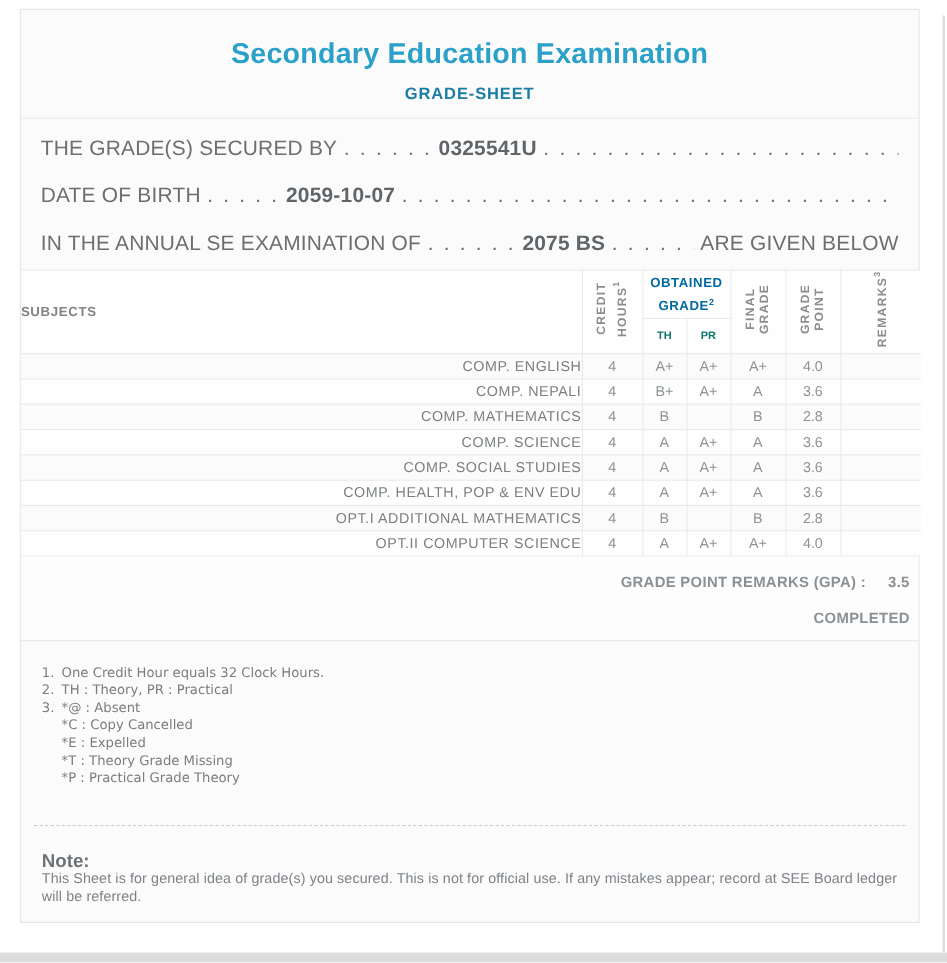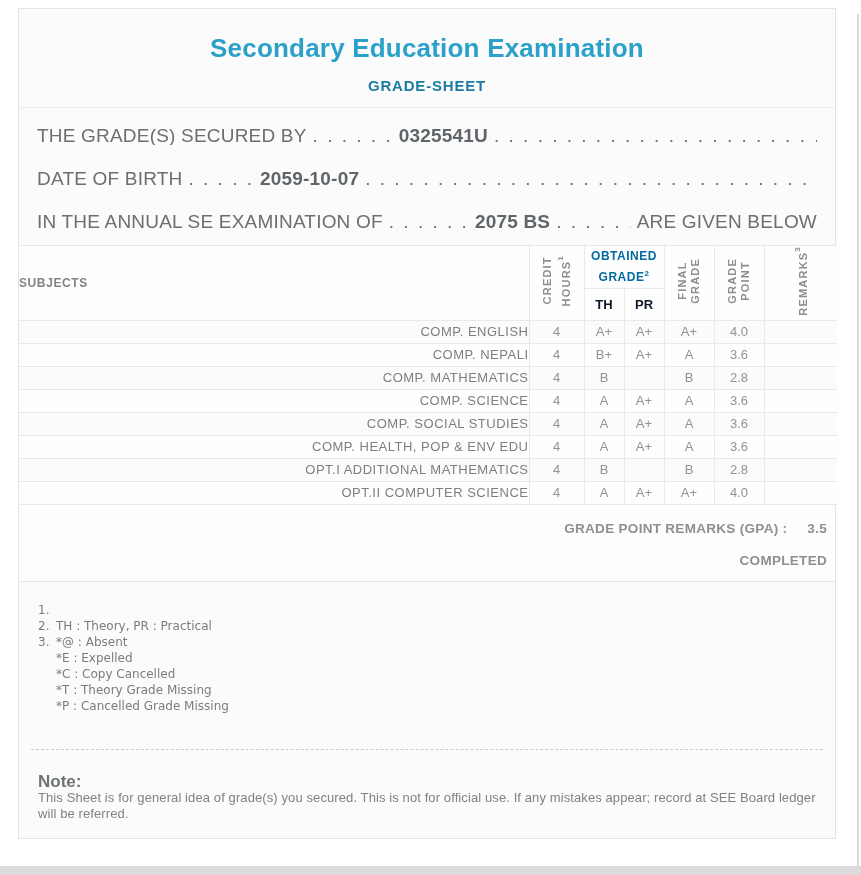--- a/index.html
+++ b/index.html
@@ -32,21 +32,21 @@
   table.grades { width: 100%; border-collapse: collapse; table-layout: fixed; background: #fefefe; }
   table.grades td, table.grades th { border: 1px solid #e9e9e9; padding: 0; }
   table.grades td:first-child, table.grades th:first-child { border-left: none; }
   table.grades td:last-child, table.grades th:last-child { border-right: none; }
   th.subjects-h { text-align: left; padding-left: 12px; font-size: 12px; font-weight: bold;
     color: #808487; letter-spacing: 0.6px; }
   .hdr-top { height: 38px; }
   .hdr-bot { height: 28px; }
   th.obtained-h { font-size: 12px; font-weight: bold; color: #0369a1; letter-spacing: 0.5px;
     text-align: center; vertical-align: middle; line-height: 17px; margin-top: 24px; }
-  th.thpr-h { font-size: 13px; font-weight: bold; color: #0f172a; text-align: center; }
+  th.thpr-h { font-size: 10px; font-weight: bold; color: #0f766e; text-align: center; }
   th.vcell { vertical-align: middle; text-align: center; overflow: visible; }
   .vhead { writing-mode: vertical-rl; transform: rotate(180deg); display: inline-block;
     font-size: 11px; font-weight: bold; color: #8d8d8d; letter-spacing: 1.2px; line-height: 13px; }
   .vhead .vl { display: block; }
   sup { font-size: 8px; }
 
   table.grades tbody td { height: 23px; font-size: 13px; color: #8d9397; text-align: center; }
   table.grades tbody td.subject { text-align: right; padding-left: 12px; color: #7b7f82; letter-spacing: 0.5px; }
   table.grades tbody tr:nth-child(odd)  { background: #fbfbfb; }
   table.grades tbody tr:nth-child(even) { background: #fefefe; }
@@ -223,44 +223,45 @@
     <div class="summary">
       <div class="gpa-line">
         <span>GRADE POINT REMARKS (GPA) :</span><span class="gpa-value">3.5</span>
       </div>
       <div class="status-line">COMPLETED</div>
     </div>
 
     <div class="footnotes">
       <div class="fn-line">
         <span class="fn-num">1.</span>
+        <span class="fn-text">One Credit Hour equals 32 Clock Hours.</span>
       </div>
       <div class="fn-line">
         <span class="fn-num">2.</span>
         <span class="fn-text">TH : Theory, PR : Practical</span>
       </div>
       <div class="fn-line">
         <span class="fn-num">3.</span>
         <span class="fn-text">*@ : Absent</span>
       </div>
       <div class="fn-line">
         <span class="fn-num"></span>
+        <span class="fn-text">*C : Copy Cancelled</span>
+      </div>
+      <div class="fn-line">
+        <span class="fn-num"></span>
         <span class="fn-text">*E : Expelled</span>
       </div>
       <div class="fn-line">
         <span class="fn-num"></span>
-        <span class="fn-text">*C : Copy Cancelled</span>
-      </div>
-      <div class="fn-line">
-        <span class="fn-num"></span>
         <span class="fn-text">*T : Theory Grade Missing</span>
       </div>
       <div class="fn-line">
         <span class="fn-num"></span>
-        <span class="fn-text">*P : Cancelled Grade Missing</span>
+        <span class="fn-text">*P : Practical Grade Theory</span>
       </div>
     </div>
 
     <div class="dashed-sep"></div>
 
     <div class="note">
       <div class="note-heading">Note:</div>
       <div class="note-body">This Sheet is for general idea of grade(s) you secured. This is not for official use. If any mistakes appear; record at SEE Board ledger will be referred.</div>
     </div>
 

